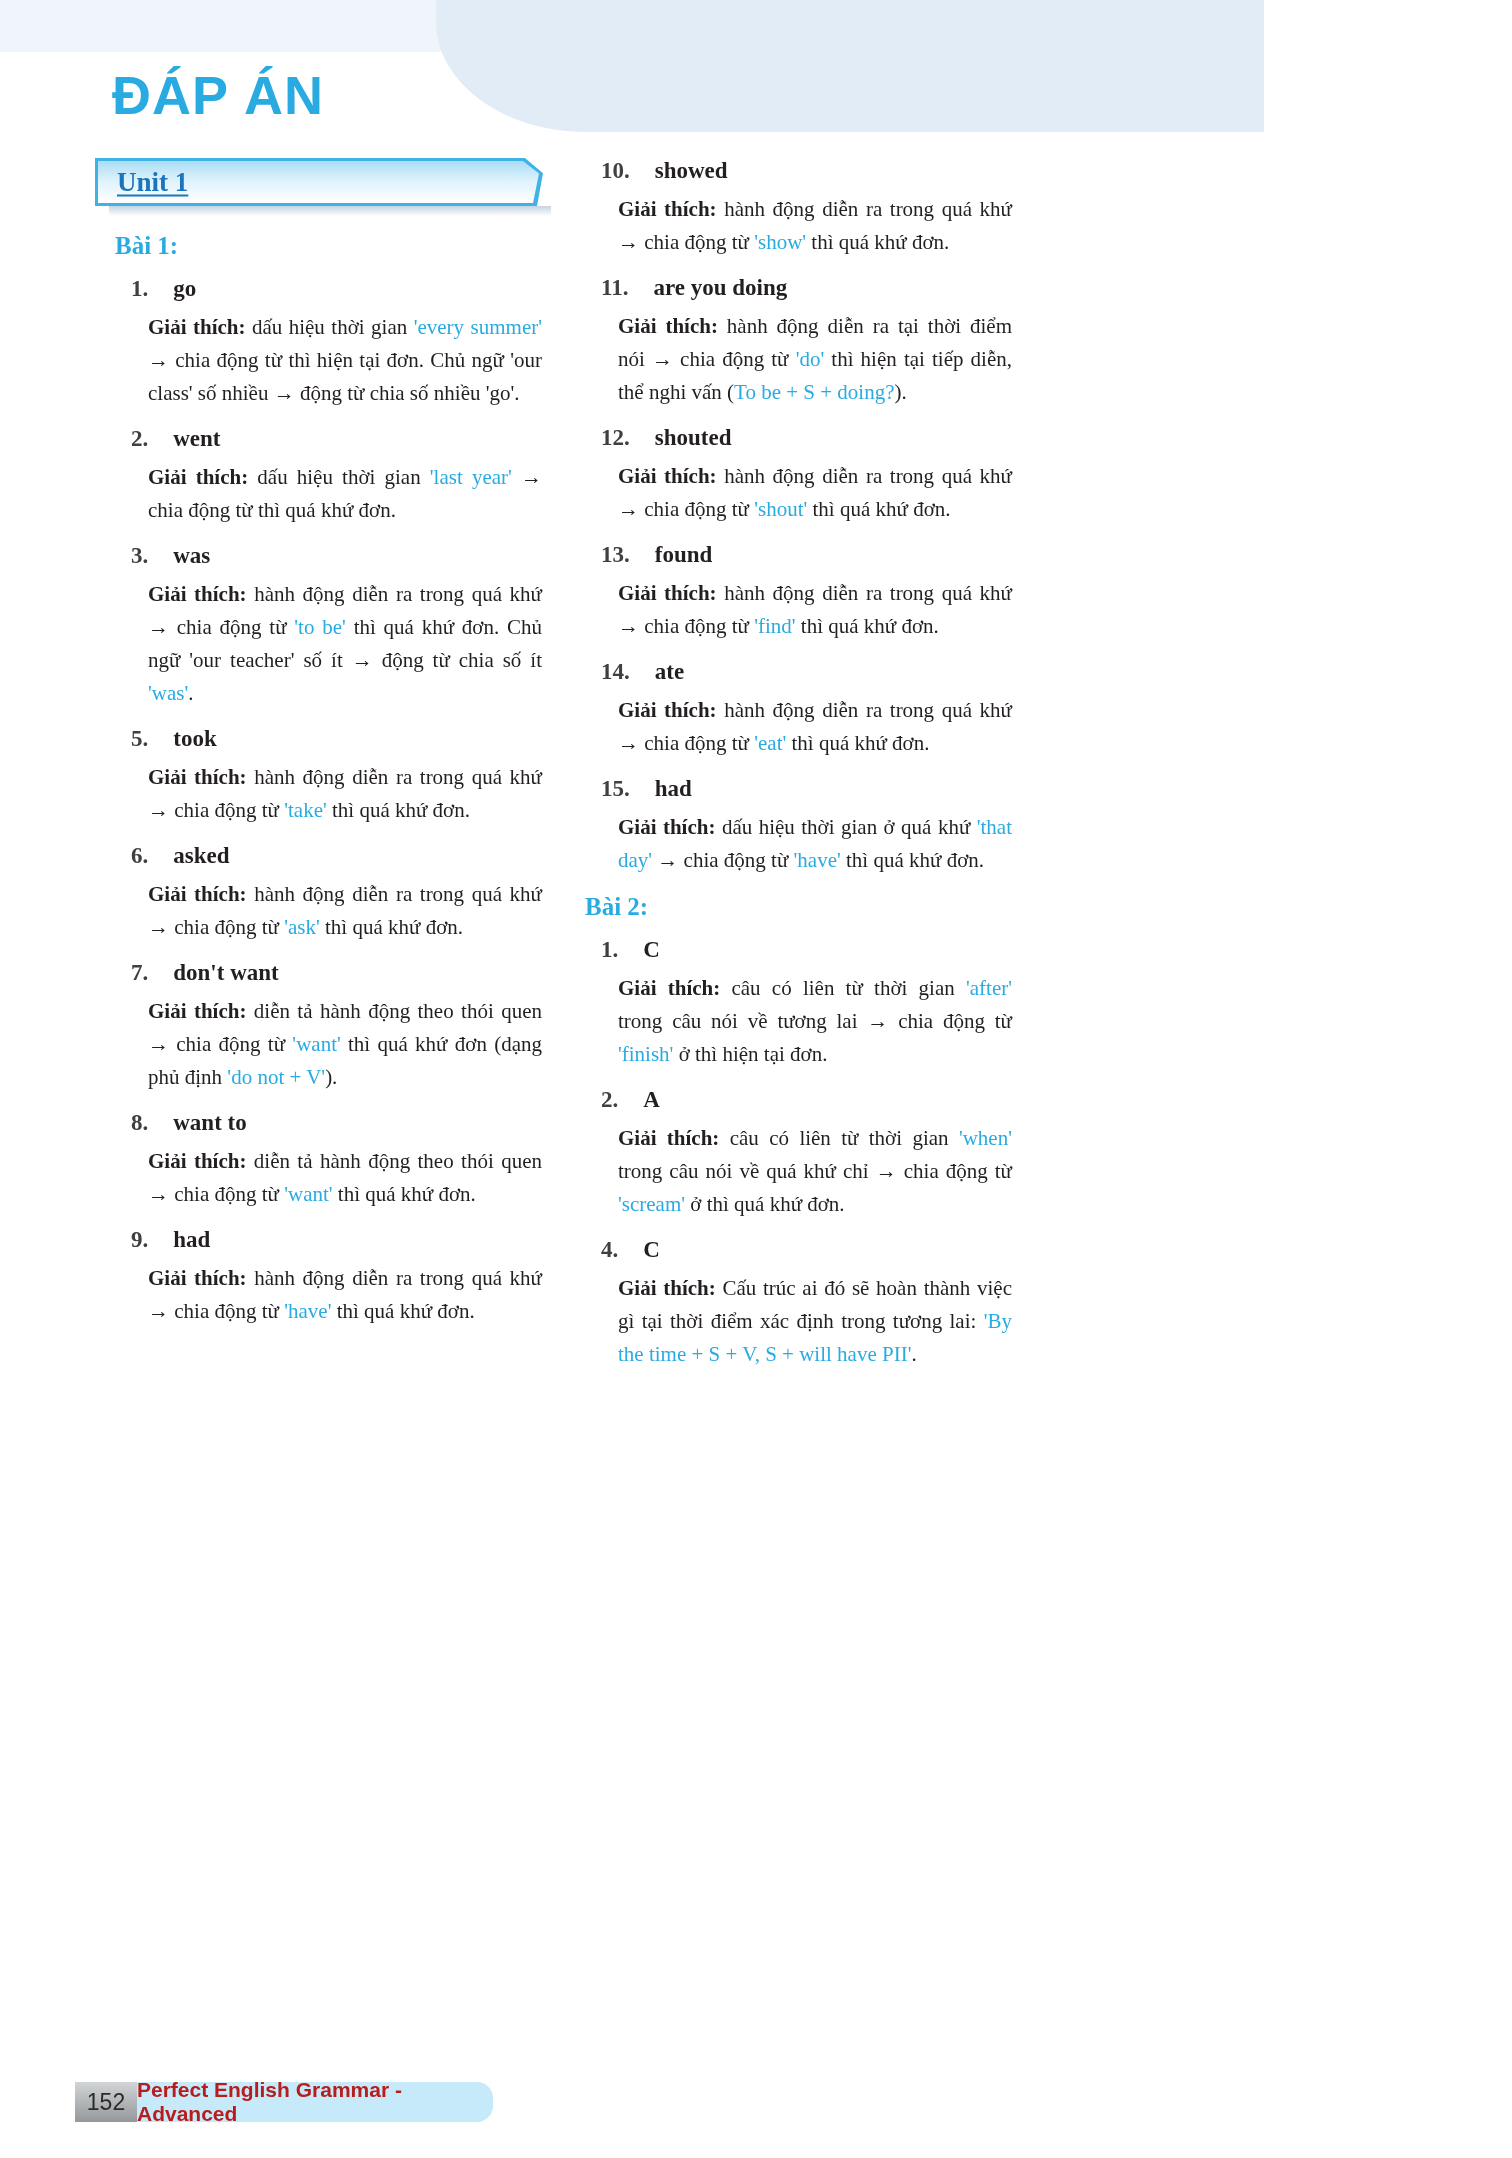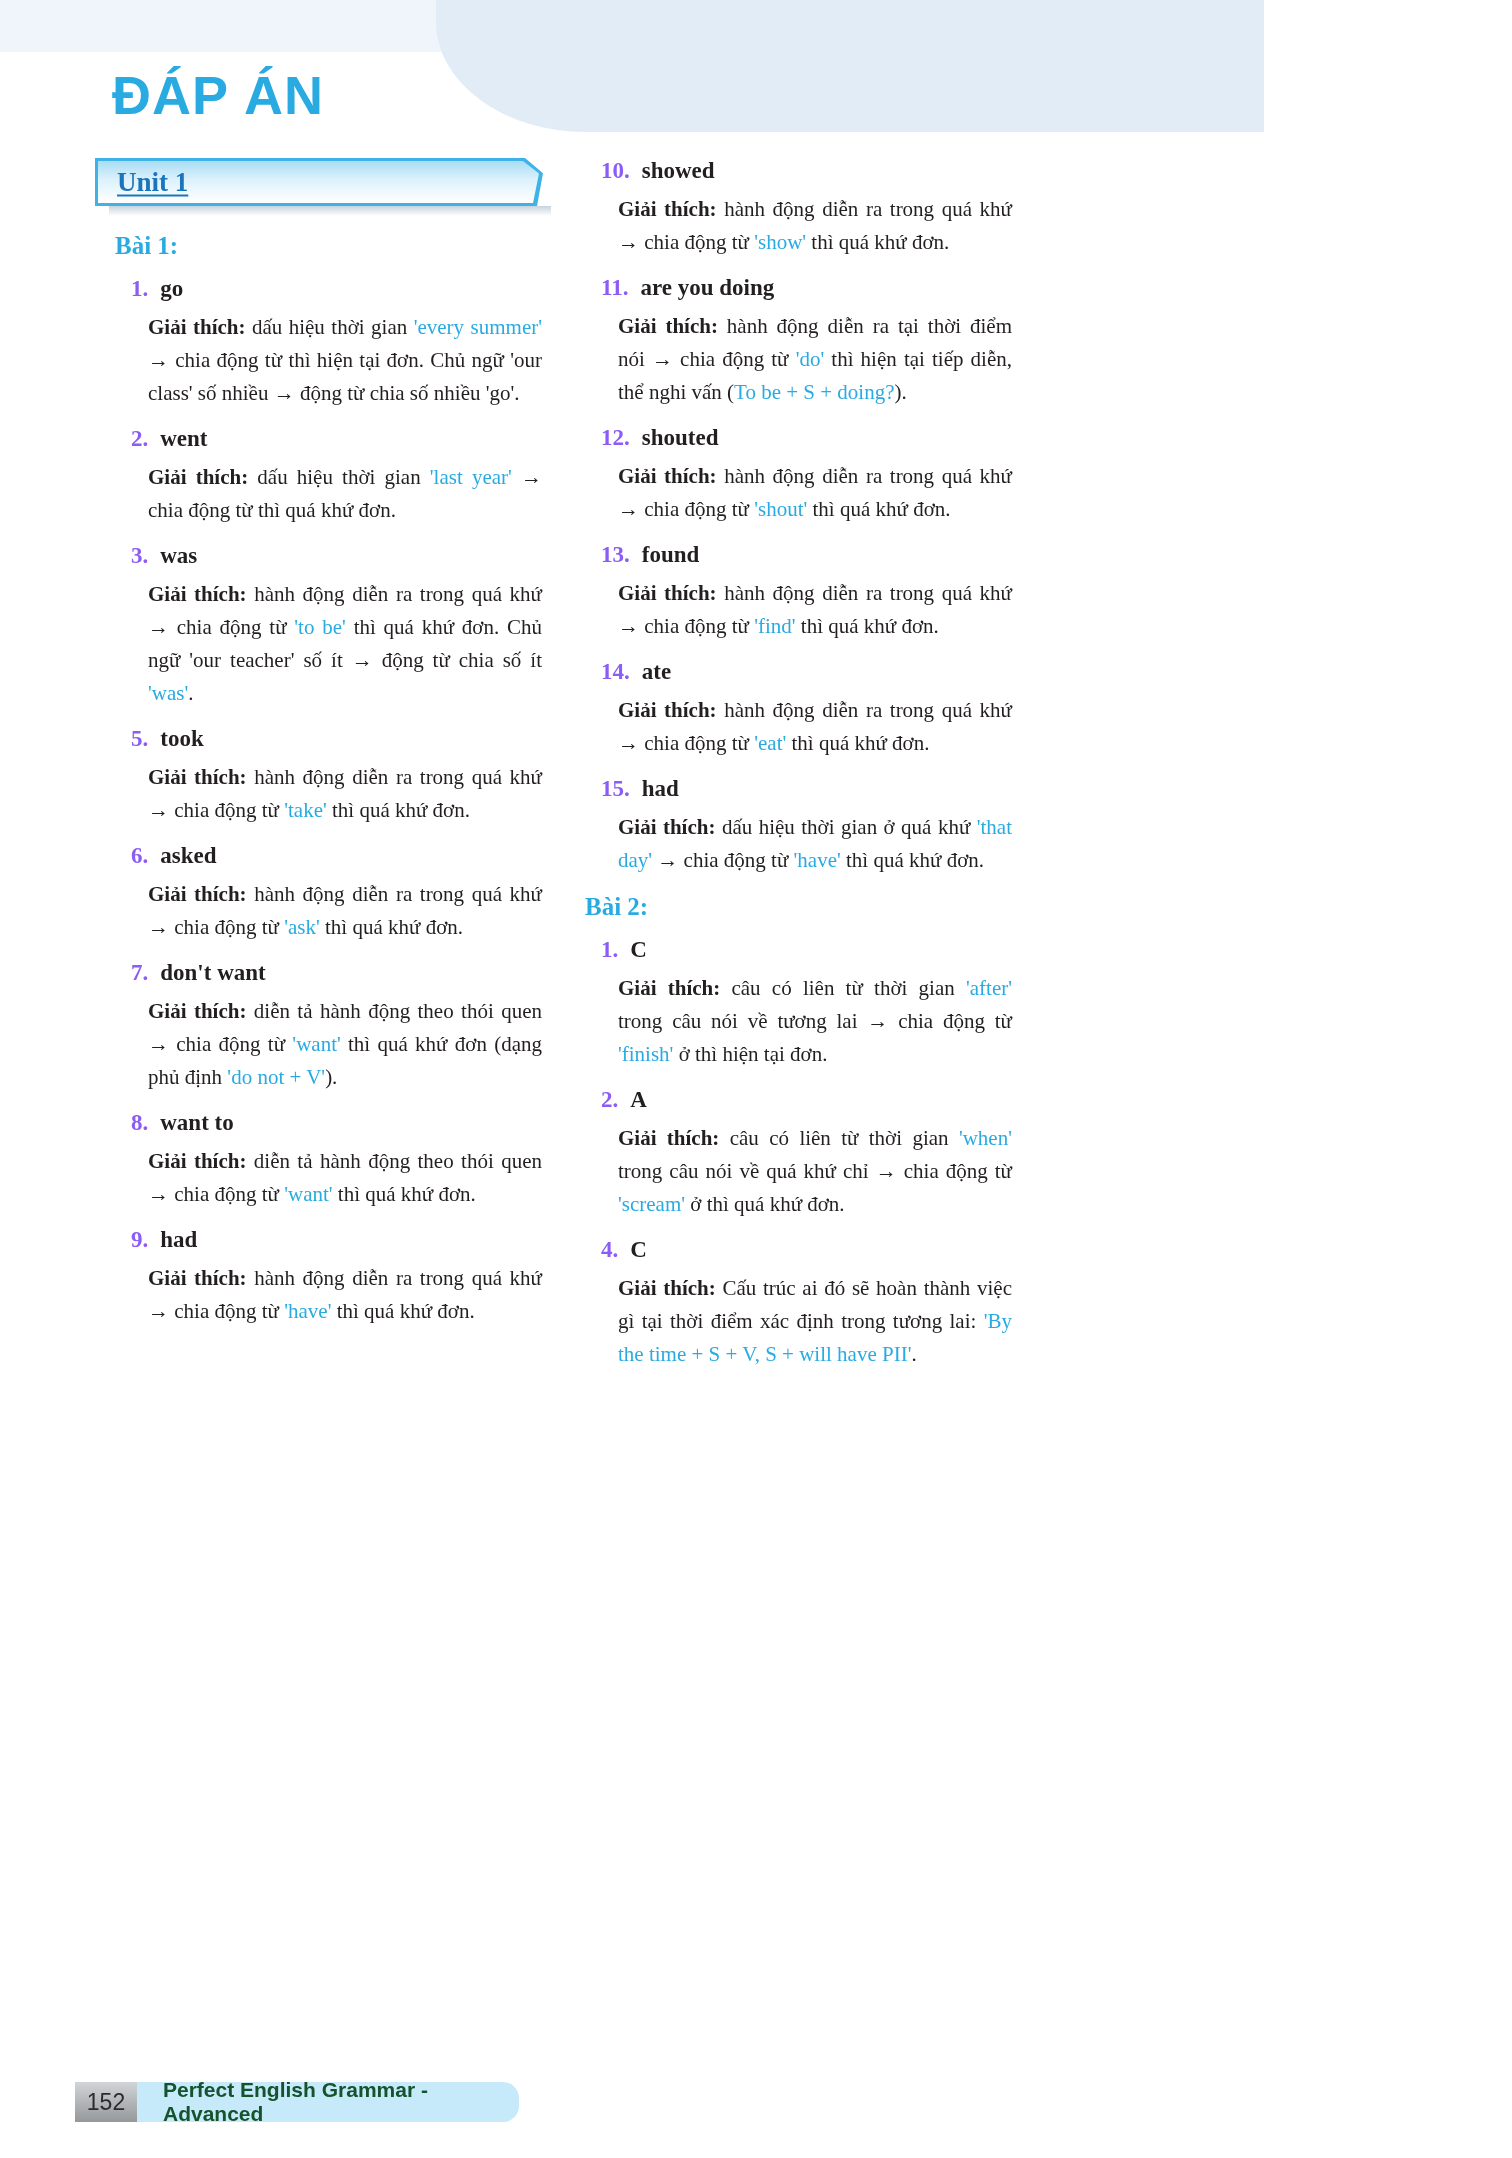--- a/index.html
+++ b/index.html
@@ -53,41 +53,41 @@
     color:#1b75bc; font-weight:bold; font-size:27px;
     text-decoration:underline; text-underline-offset:4px;
   }
   
   .sec-heading {
     color:#29abe2; font-weight:bold; font-size:25px;
     margin:4px 0 16px 0;
   }
   .item { margin-bottom:16px; }
   .item-head { font-weight:bold; font-size:23px; margin:0 0 9px 16px; }
-  .item-head .num { color:#8b5cf6; margin-right:12px; }
+  .item-head .num { color:#404040; margin-right:25px; }
   .item-head .ans { color:#231f20; }
   .item-body {
     font-size:21px; line-height:33px; text-align:justify;
     margin:0 8px 0 33px; color:#231f20;
   }
   .item-body .b { font-weight:bold; }
   .item-body .c { color:#29abe2; }
   
   .footer {
     position:absolute; left:75px; bottom:36px;
     display:flex; align-items:stretch; height:40px;
   }
   .page-num {
     width:62px; background:linear-gradient(180deg,#d2d5d7,#95989b);
     color:#2b2b2b; display:flex; align-items:center; justify-content:center;
     font-size:23px;
   }
   .footer-bar {
-    width:356px; background:#c6eafa; color:#14532d;
-    display:flex; align-items:center; padding-left:26px;
+    width:356px; background:#c6eafa; color:#b91c1c;
+    display:flex; align-items:center; 
     font-size:21px; font-weight:bold;
     border-radius:0 16px 16px 0;
   }
 </style>
 </head>
 <body>
 
 <div class="page">
   <div class="deco-band"></div>
   <div class="deco-corner"></div>

